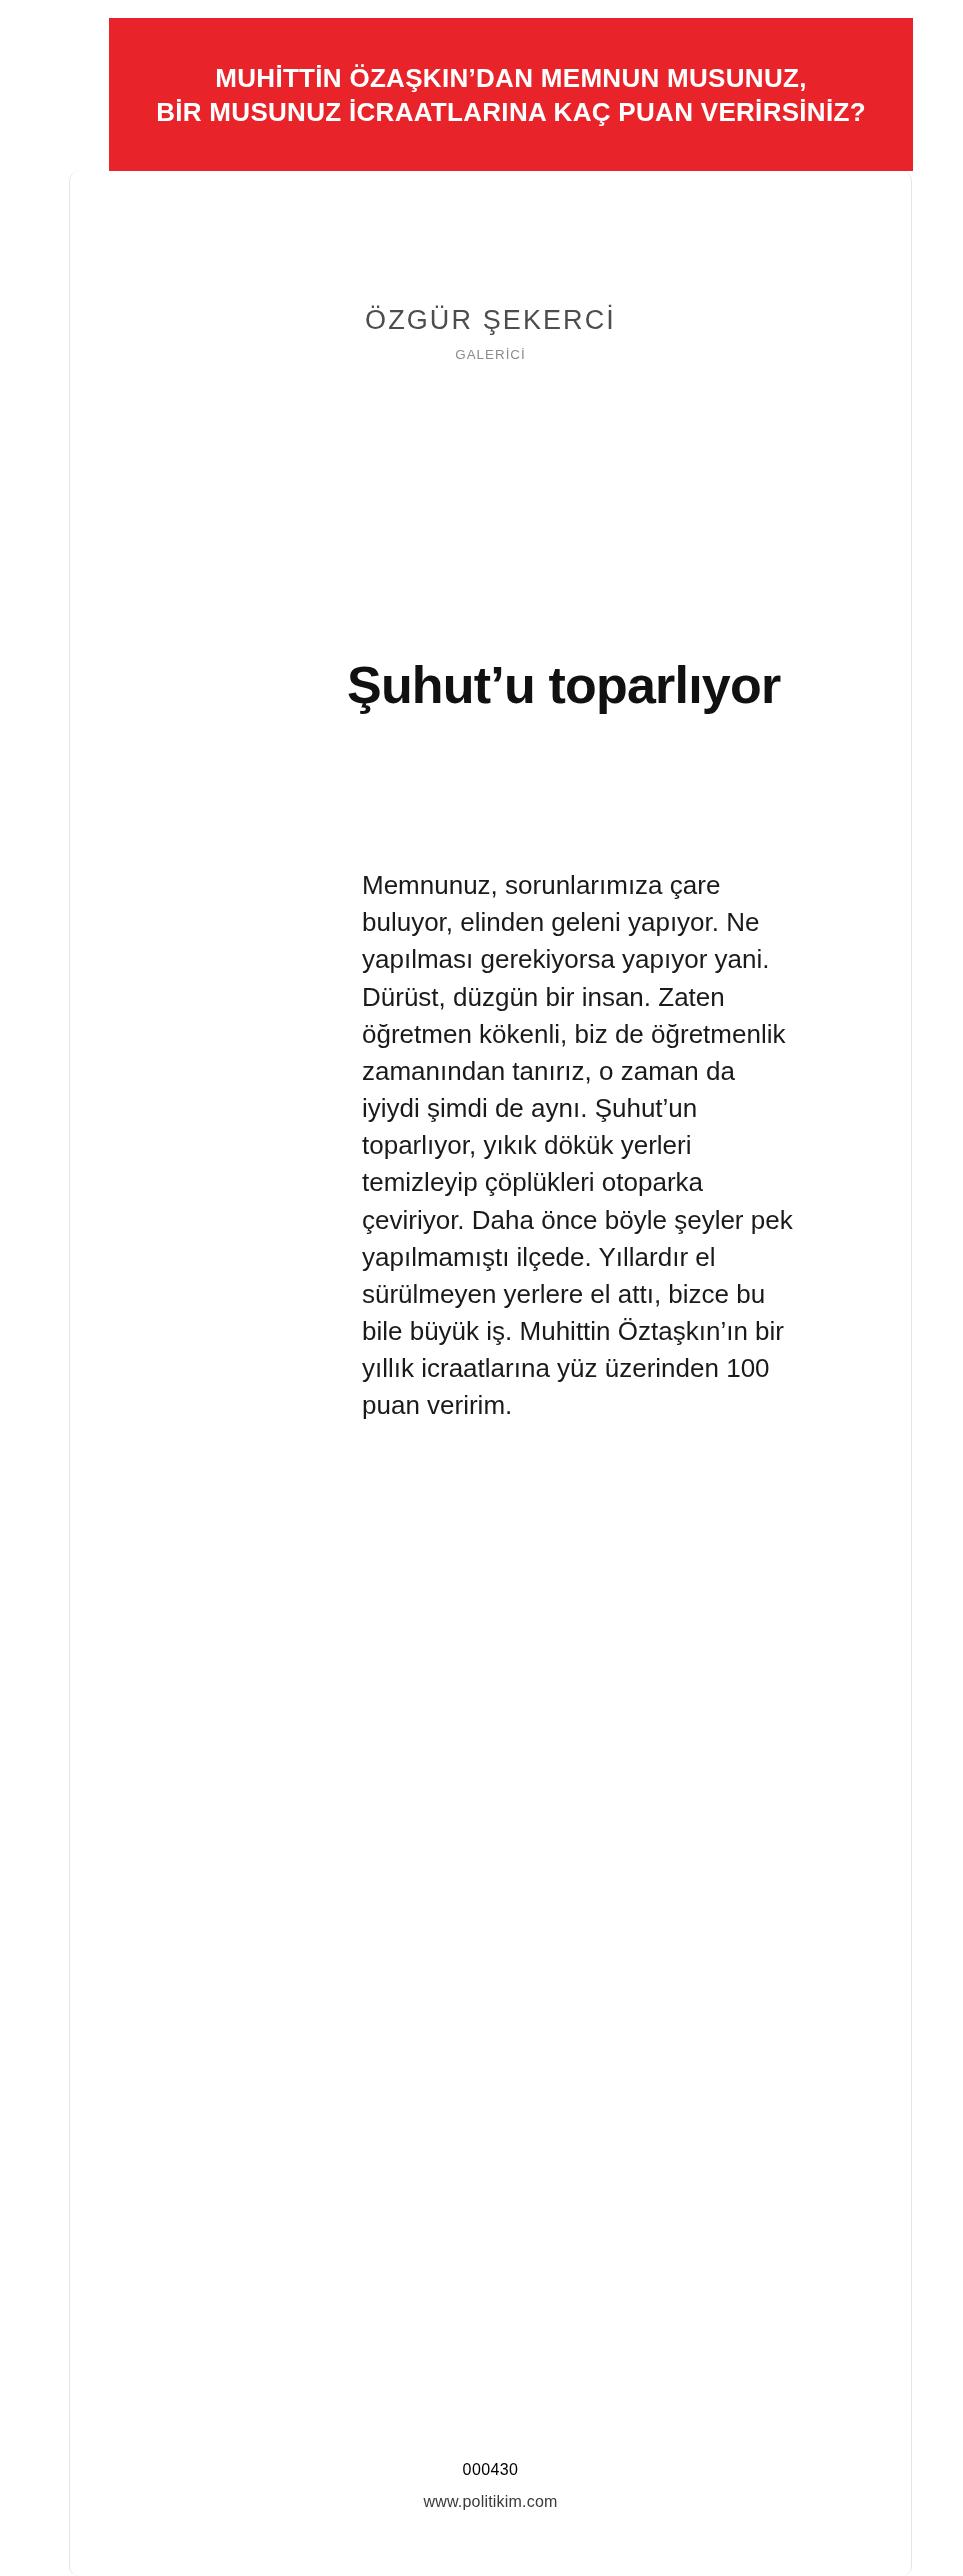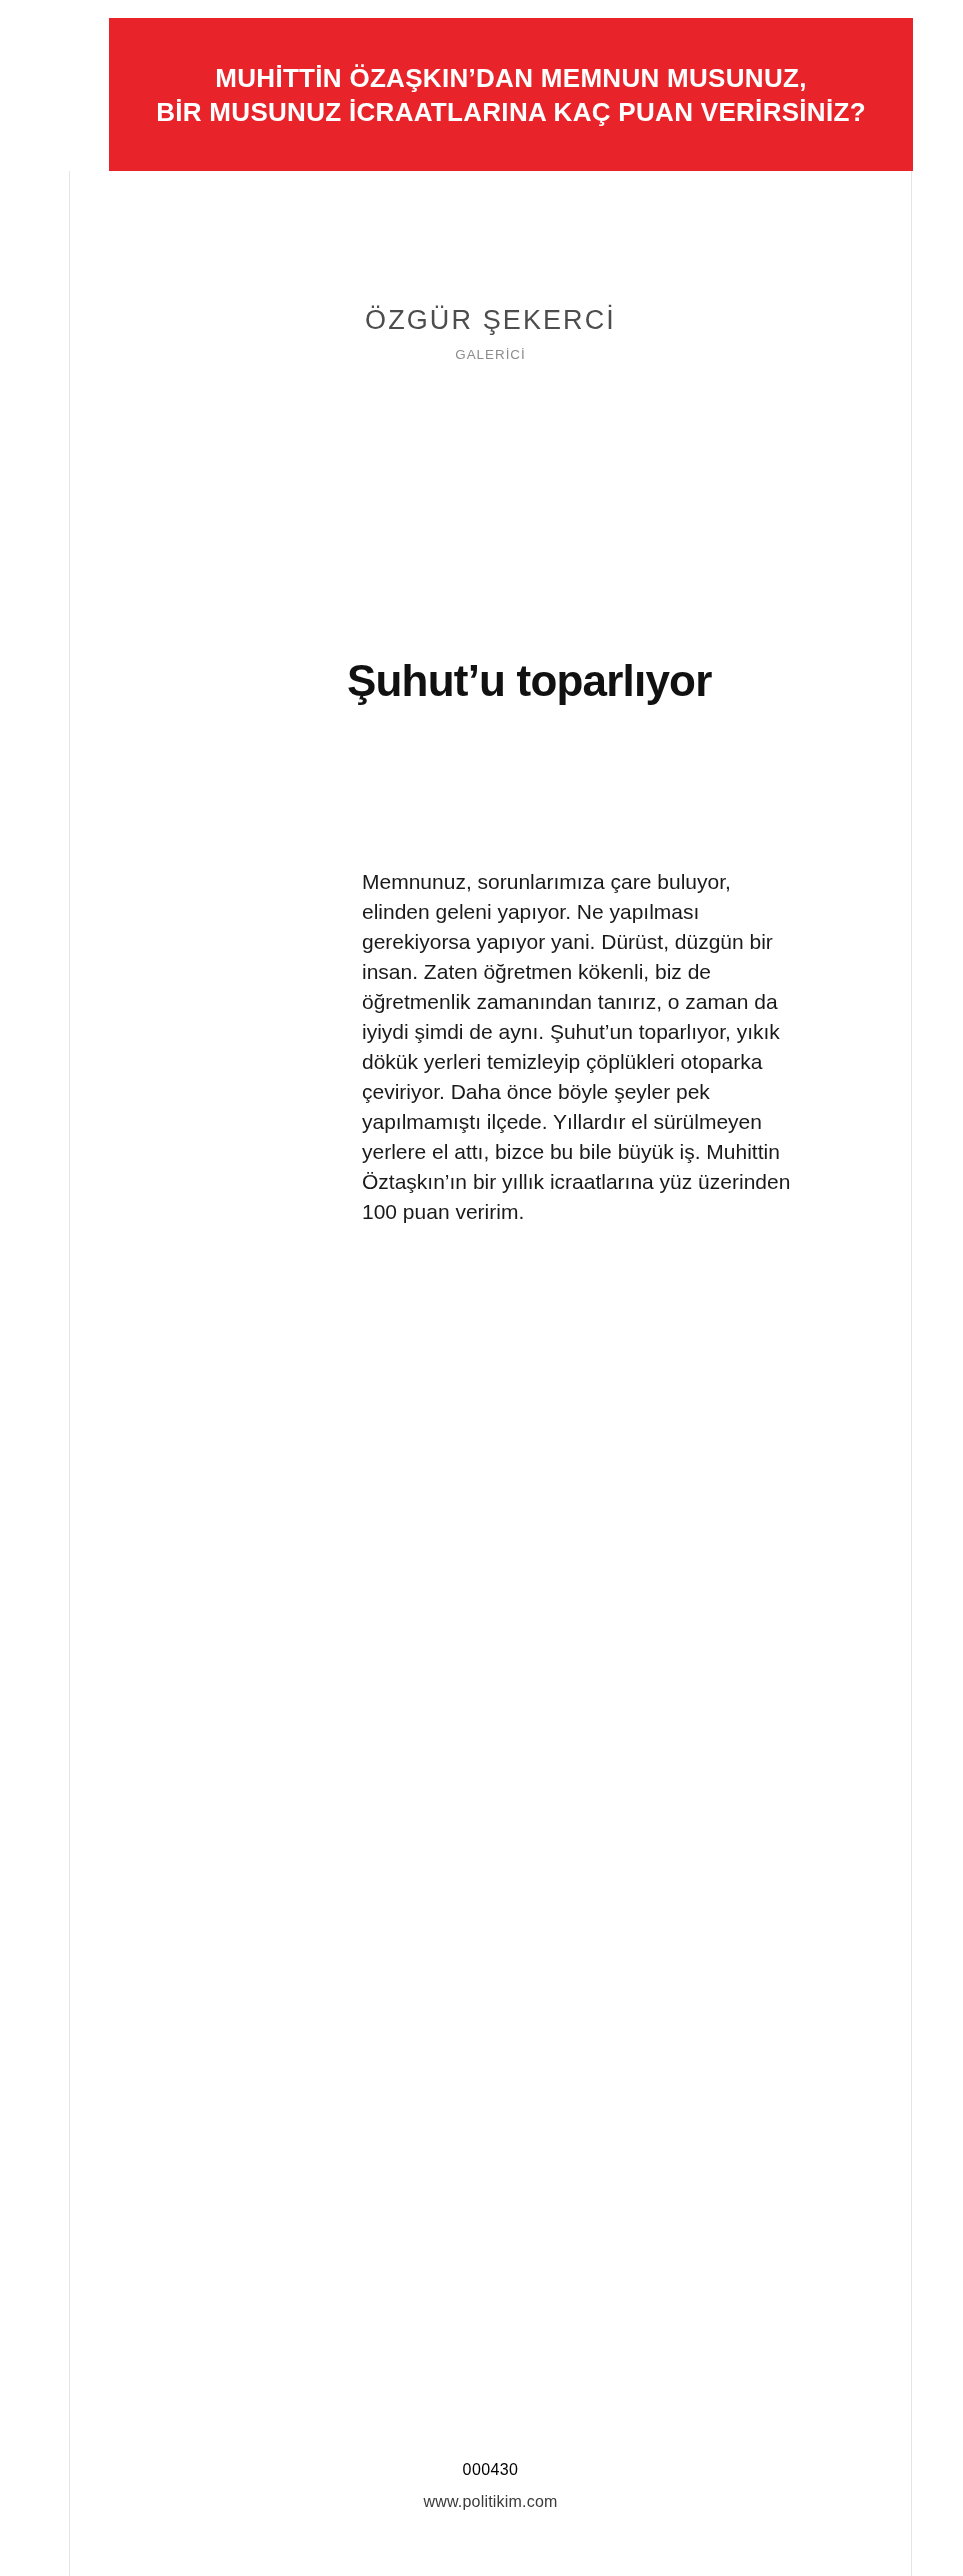--- a/index.html
+++ b/index.html
@@ -53,20 +53,21 @@
   .sheet {
     position: absolute;
     left: 69px;
     top: 171px;
     width: 843px;
     height: 2405px;
     background: #ffffff;
     border-left: 0.8px solid #e4e4e4;
     border-right: 0.8px solid #e4e4e4;
     box-sizing: border-box;
+    border-radius: 10px;
   }
 
   .byline {
     position: absolute;
     left: 0;
     top: 134px;
     width: 100%;
     text-align: center;
   }
   .byline-name {
@@ -80,33 +81,33 @@
     font-size: 13.4px;
     color: #8c8c8c;
     letter-spacing: 1px;
   }
 
   .headline {
     position: absolute;
     left: 277px;
     top: 486px;
     width: 520px;
-    font-size: 44px;
+    font-size: 52px;
     line-height: 1.08;
     font-weight: bold;
     color: #111111;
     letter-spacing: -0.8px;
   }
 
   .bodytext {
     position: absolute;
     left: 292px;
     top: 696px;
     width: 436px;
-    font-size: 21px;
+    font-size: 26px;
     line-height: 1.43;
     color: #1a1a1a;
   }
 
   .footer {
     position: absolute;
     left: 0;
     bottom: 65px;
     width: 100%;
     text-align: center;

